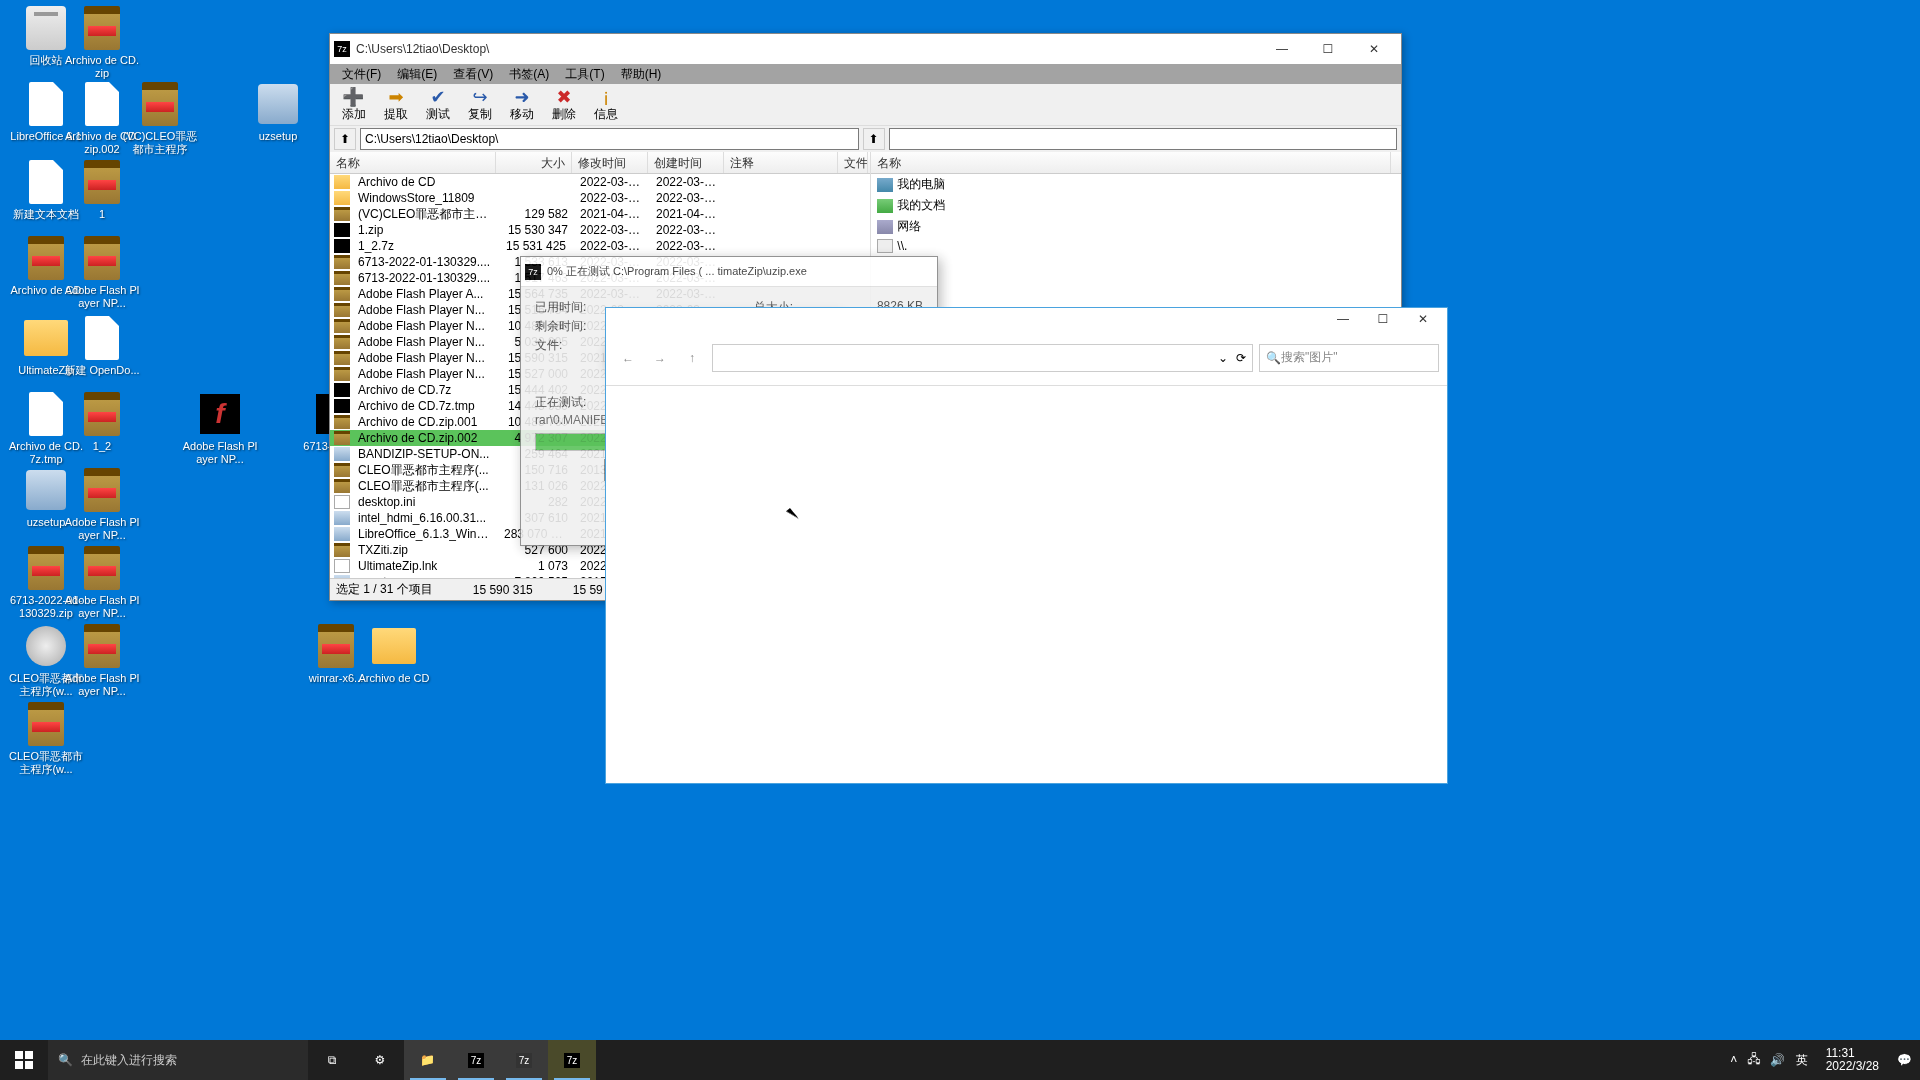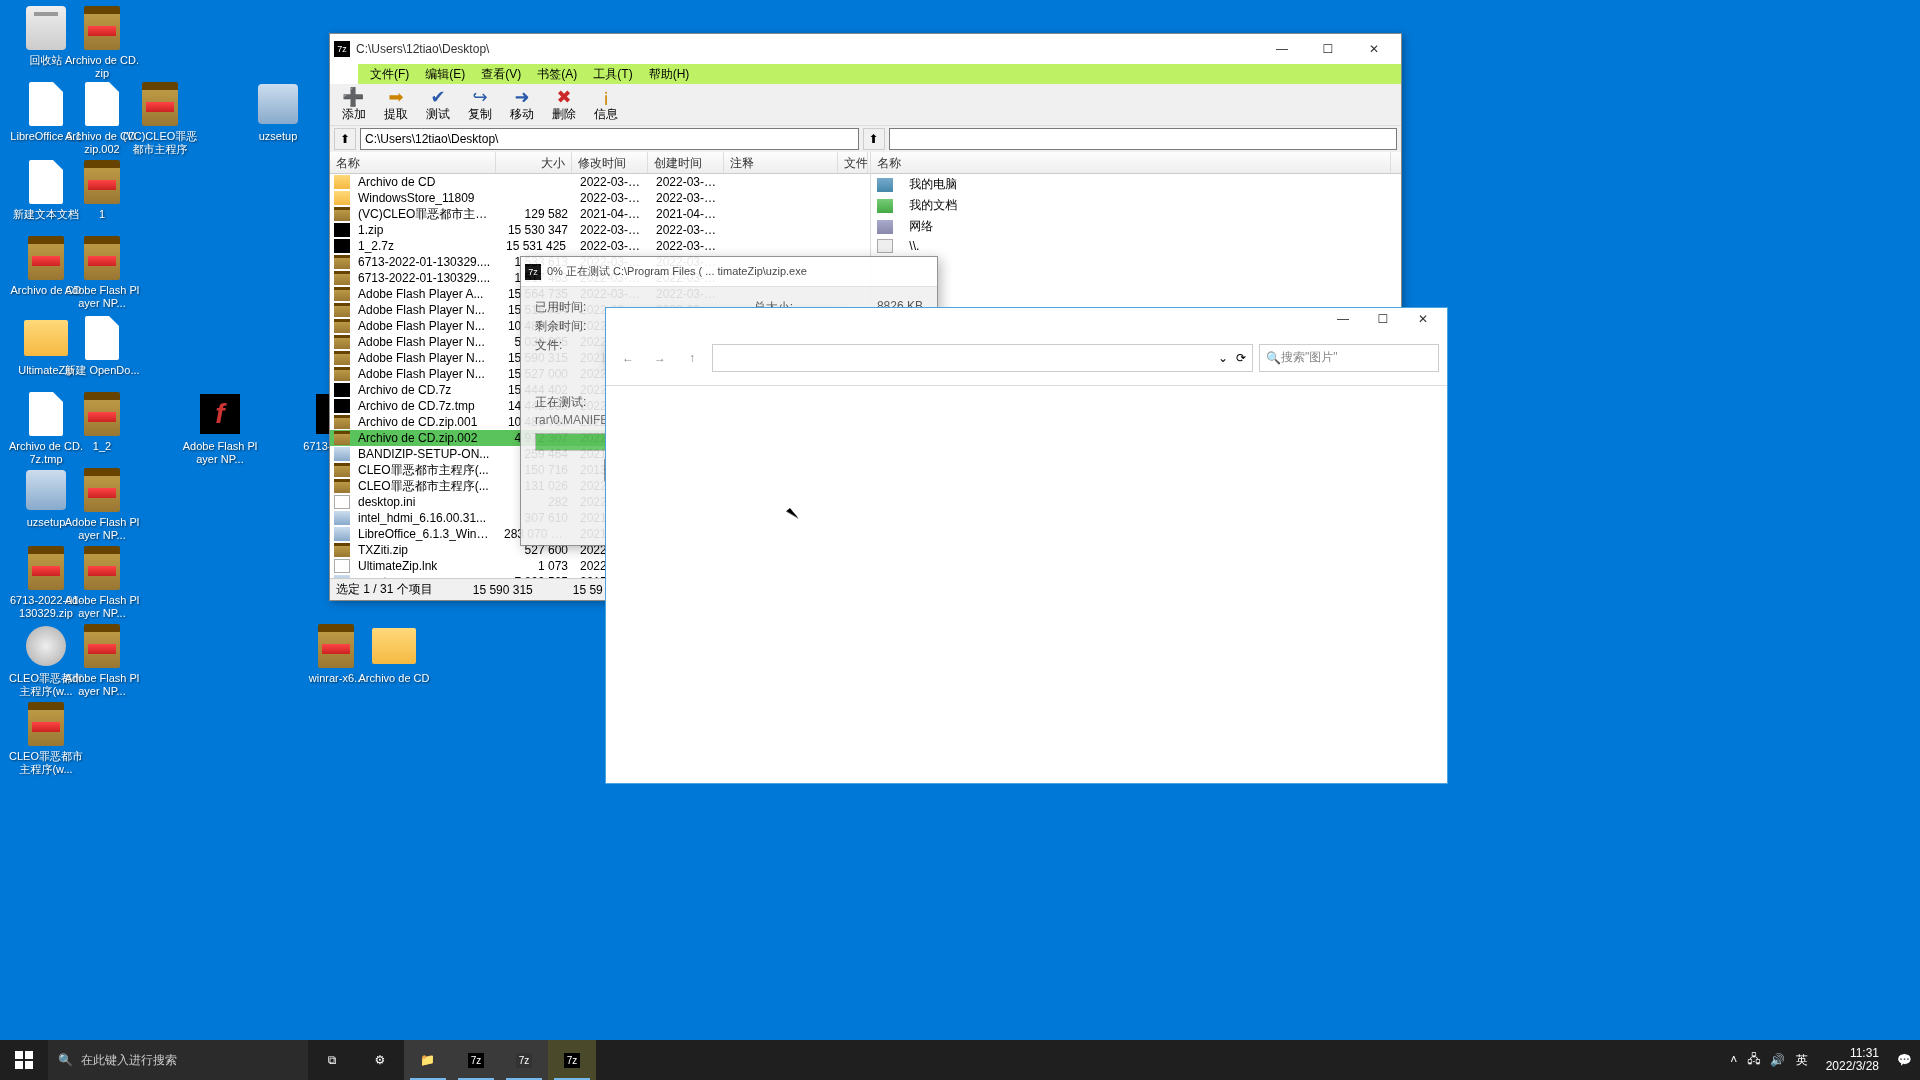--- a/index.html
+++ b/index.html
@@ -21,21 +21,21 @@
 .ic-flash { background:#000; width:40px; height:40px; display:flex; align-items:center; justify-content:center; color:#c33; font-size:28px; font-style:italic; font-weight:bold; }
 .ic-7z { background:#000; width:40px; height:40px; display:flex; align-items:center; justify-content:center; color:#fff; font-weight:bold; }
 .ic-disk { background:radial-gradient(#eee,#aaa); width:40px; height:40px; border-radius:50%; }
 
 
 .win { position:absolute; background:#fff; border:1px solid #888; box-shadow:2px 2px 8px rgba(0,0,0,.3); display:flex; flex-direction:column; }
 .titlebar { height:30px; background:#fff; display:flex; align-items:center; padding:0 4px; }
 .titlebar .ticon { width:16px; height:16px; background:#000; color:#fff; font-size:9px; display:flex; align-items:center; justify-content:center; margin-right:6px; }
 .titlebar .ttxt { flex:1; color:#333; }
 .titlebar .wbtn { width:46px; height:30px; display:flex; align-items:center; justify-content:center; color:#333; cursor:pointer; }
-.menubar { height:20px; background:#bef264; display:flex; padding:0 4px;margin-left:28px; }
+.menubar { height:20px; background:#a3a3a3; display:flex; padding:0 4px; }
 .menubar span { padding:2px 8px; cursor:pointer; }
 .toolbar { height:42px; background:#f0f0f0; display:flex; padding:2px 4px; gap:2px; border-bottom:1px solid #ddd; }
 .tbtn { width:40px; display:flex; flex-direction:column; align-items:center; cursor:pointer; font-size:11px; }
 .tbtn .ticon2 { font-size:18px; height:20px; }
 .addrbar { height:26px; display:flex; align-items:center; padding:2px 4px; gap:4px; background:#f0f0f0; }
 .addrbar .up { width:22px; height:22px; border:1px solid #ccc; display:flex; align-items:center; justify-content:center; cursor:pointer; }
 .addrbar input { flex:1; height:22px; border:1px solid #7a7a7a; padding:0 4px; background:#fff; }
 .panes { flex:1; display:flex; overflow:hidden; }
 .pane { flex:1; display:flex; flex-direction:column; border-right:1px solid #ddd; position:relative; }
 .pane:last-child{border-right:none;}
@@ -47,21 +47,21 @@
 .row .cell { padding:0 6px; overflow:hidden; white-space:nowrap; text-overflow:ellipsis; }
 .row .ficon { width:16px; height:14px; margin:0 2px 0 4px; flex-shrink:0; display:inline-block; }
 .fi-folder { background:linear-gradient(#ffd97a,#f5b942); }
 .fi-rar { background:linear-gradient(#b94,#973); border-top:3px solid #640; }
 .fi-7z { background:#000; }
 .fi-exe { background:linear-gradient(#cde,#8ac); }
 .fi-ini { background:#fff; border:1px solid #aaa; }
 .fi-lnk { background:#fff; border:1px solid #aaa; position:relative; }
 .statusbar { height:22px; background:#f0f0f0; border-top:1px solid #ccc; display:flex; align-items:center; padding:0 6px; gap:40px; }
 
-.sidelist .srow { padding:2px 6px; cursor:pointer; display:flex; align-items:center; gap:16px; }
+.sidelist .srow { padding:2px 6px; cursor:pointer; display:flex; align-items:center; gap:4px; }
 .sidelist .sic { width:16px; height:14px; display:inline-block; }
 .sic-pc{background:linear-gradient(#7ac,#48a);}
 .sic-doc{background:linear-gradient(#7c7,#4a4);}
 .sic-net{background:linear-gradient(#aac,#88a);}
 .sic-path{background:#eee;border:1px solid #aaa;}
 
 
 .dlg { position:absolute; background:#f0f0f0; border:1px solid #888; box-shadow:3px 3px 12px rgba(0,0,0,.3); }
 .dlg .titlebar { background:#fff; border-bottom:1px solid #ddd; }
 .dlg-body { padding:10px 14px; }
@@ -87,21 +87,21 @@
 .exp-status { height:24px; border-top:1px solid #e5e5e5; display:flex; align-items:center; padding:0 10px; gap:18px; color:#555; }
 
 
 .taskbar { position:absolute; left:0; right:0; bottom:0; height:40px; background:#1f1f1f; display:flex; align-items:center; color:#fff; }
 .taskbar .start { width:48px; height:40px; display:flex; align-items:center; justify-content:center; cursor:pointer; }
 .taskbar .search { width:260px; height:40px; background:#2b2b2b; display:flex; align-items:center; padding:0 10px; color:#ccc; gap:8px; }
 .taskbar .tbicn { width:48px; height:40px; display:flex; align-items:center; justify-content:center; cursor:pointer; position:relative; }
 .taskbar .tbicn.active { background:#3a3a3a; }
 .taskbar .tbicn.active::after{content:"";position:absolute;bottom:0;left:6px;right:6px;height:2px;background:#76b9ed;}
 .taskbar .tray { margin-left:auto; display:flex; align-items:center; gap:10px; padding:0 8px; }
-.taskbar .clock { text-align:right; font-size:11px; line-height:13px; padding:0 8px; }
+.taskbar .clock { text-align:left; font-size:11px; line-height:13px; padding:0 8px; }
 
 .cursor { position:absolute; width:14px; height:20px; pointer-events:none; }
 .cursor::before{content:"";position:absolute;border-style:solid;border-width:0 5px 14px 0;border-color:transparent #000 transparent transparent;transform:rotate(-40deg);filter:drop-shadow(0 0 1px #fff);}
 
 
 .mini-title { height:24px; display:flex; align-items:center; padding:0 6px; border-bottom:1px solid #ccc; }
 .mini-title .x { margin-left:auto; width:24px; text-align:center; cursor:pointer; }
 </style>
 </head>
 <body>

